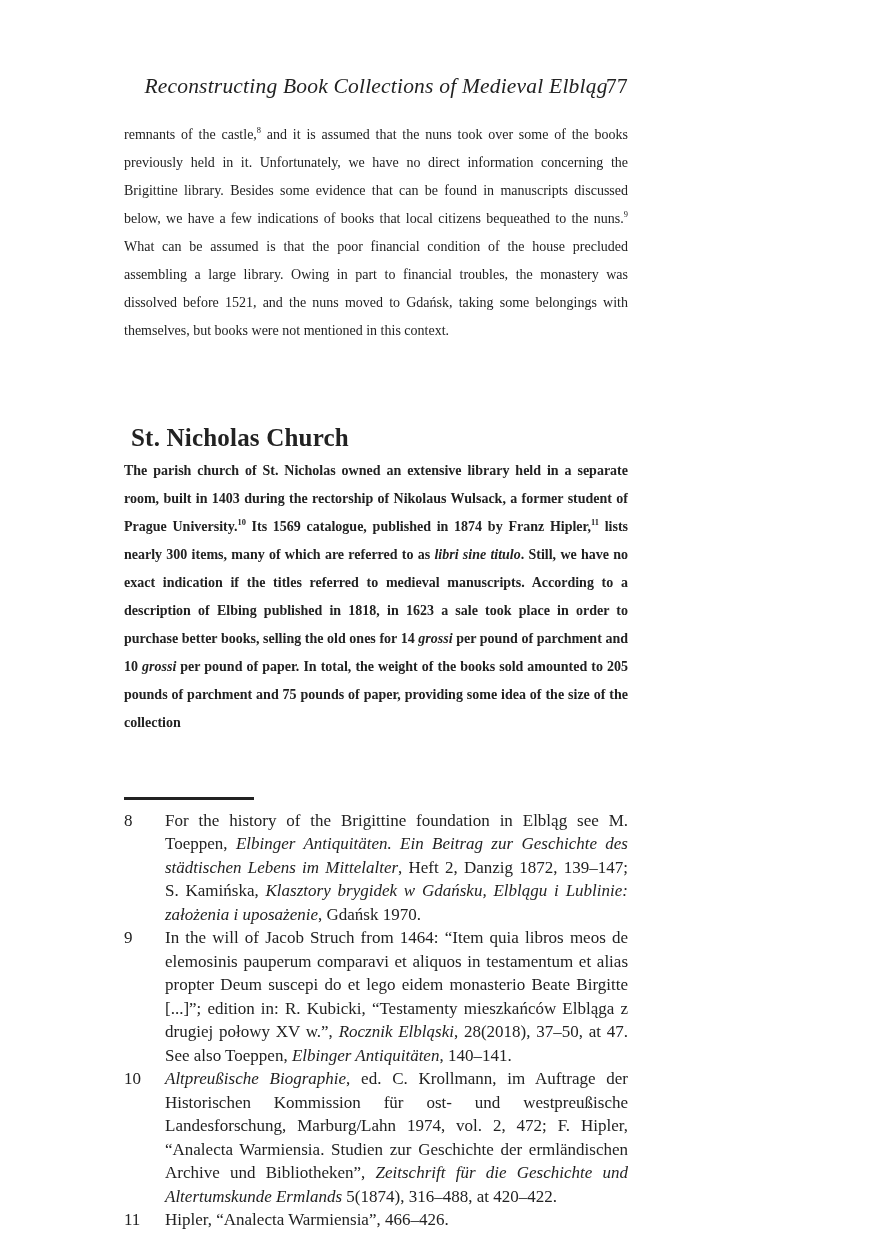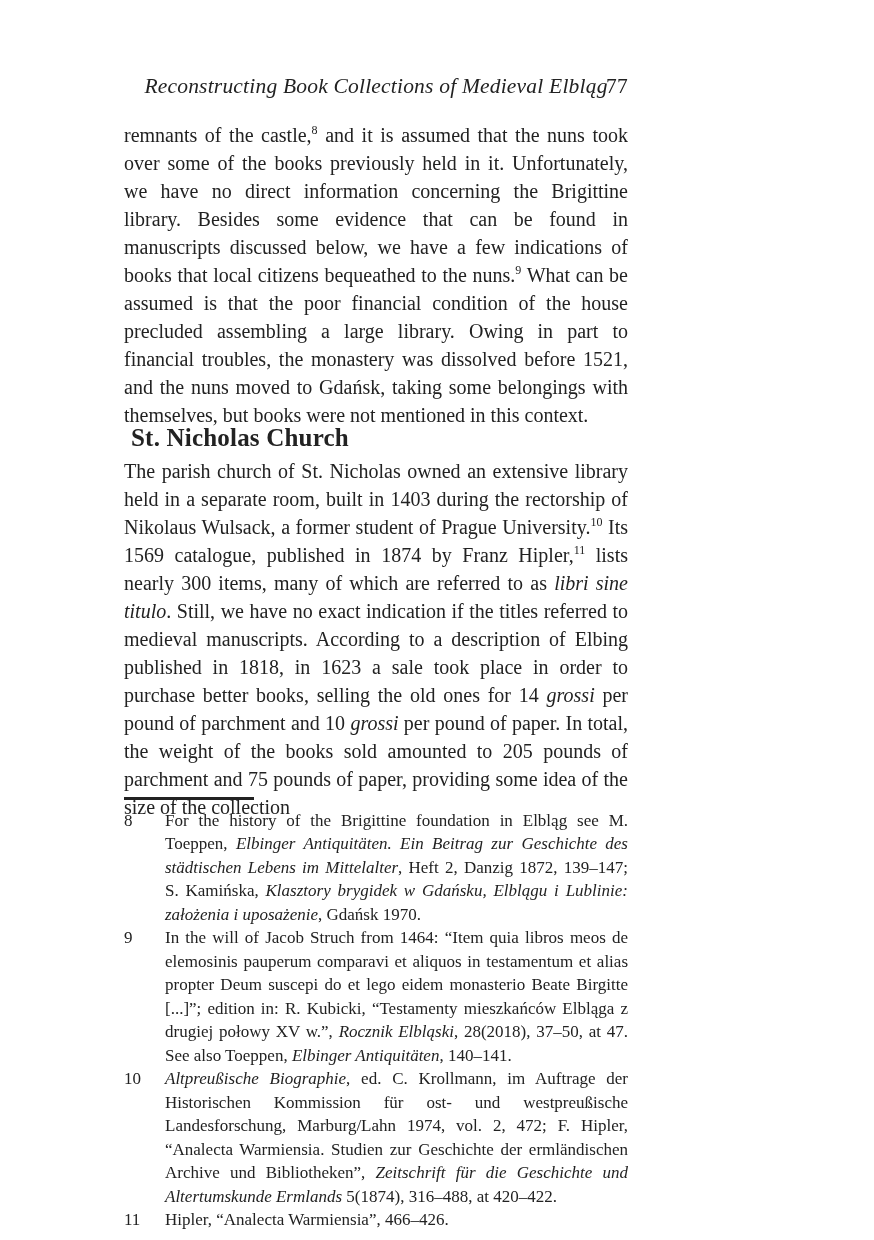--- a/index.html
+++ b/index.html
@@ -22,34 +22,34 @@
     letter-spacing: 0.2px;
   }
   .folio {
     position: absolute;
     right: 0;
     top: 0;
     font-style: normal;
   }
 
   .bodytext {
-    font-size: 20px;
+    font-size: 14px;
     line-height: 28px;
     text-align: justify;
     hyphens: auto;
   }
   .para1 { top: 121px; }
   .section-heading {
     top: 417px;
     margin: 7px;
     font-size: 25px;
     font-weight: bold;
     letter-spacing: 0.2px;
   }
-  .para2 { top: 457px; }
+  .para2 { top: 457px; font-weight: bold; }
 
   sup {
     font-size: 0.60em;
     line-height: 0;
     vertical-align: super;
   }
 
   .footnotes {
     top: 797px;
     font-size: 17px;

